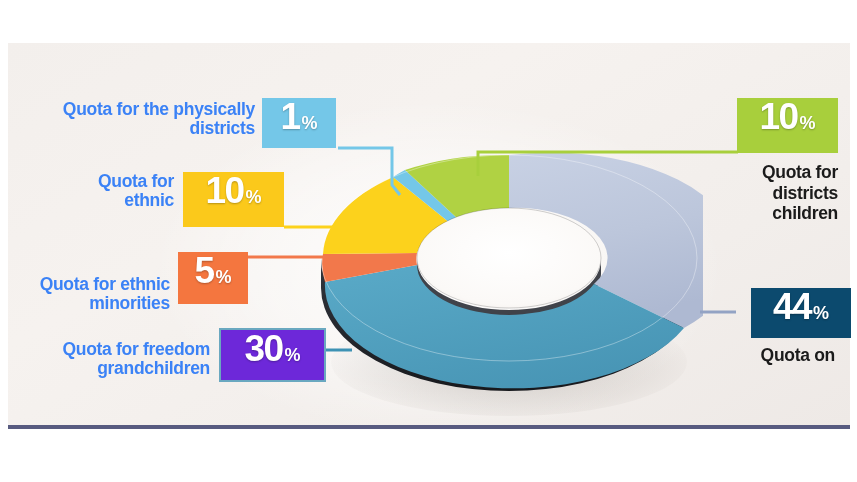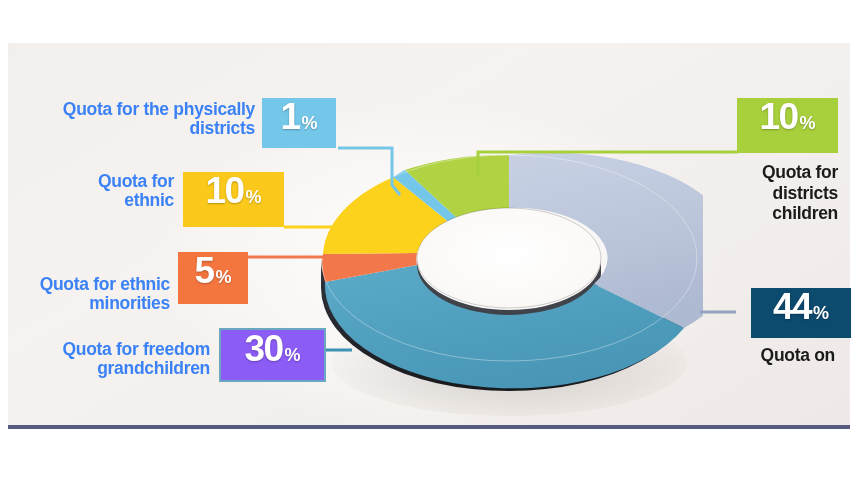--- a/index.html
+++ b/index.html
@@ -163,21 +163,21 @@
   </div>
   <div class="badge" style="left:178px;top:252px;width:70px;height:52px;background:#f4763f;">
     <span class="num">5</span>
     <span class="pct">%</span>
   </div>
 
   <div class="lbl lbl-txt" style="left:30px;top:332px;width:180px;text-align:right;margin-top:8px;">
     <div>Quota for freedom</div>
     <div>grandchildren</div>
   </div>
-  <div class="badge" style="left:219px;top:328px;width:107px;height:54px;background:#8b5cf6;border:2px solid #6aa8c0;">
+  <div class="badge" style="left:219px;top:328px;width:107px;height:54px;background:#6d28d9;border:2px solid #6aa8c0;">
     <span class="num">30</span>
     <span class="pct">%</span>
   </div>
 
   <div class="badge" style="left:737px;top:98px;width:101px;height:55px;background:#a8cf3c;">
     <span class="num">10</span>
     <span class="pct">%</span>
   </div>
   <div class="cap" style="left:690px;top:162px;width:148px;">
     <div>Quota for</div>

